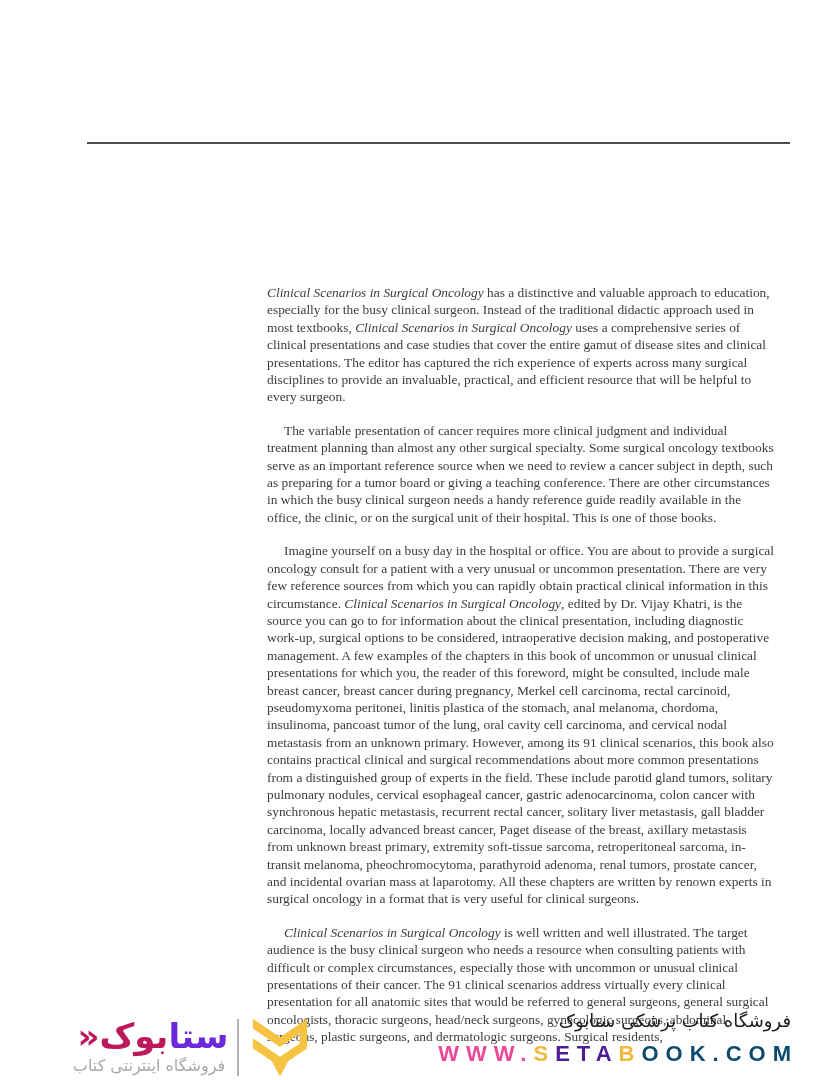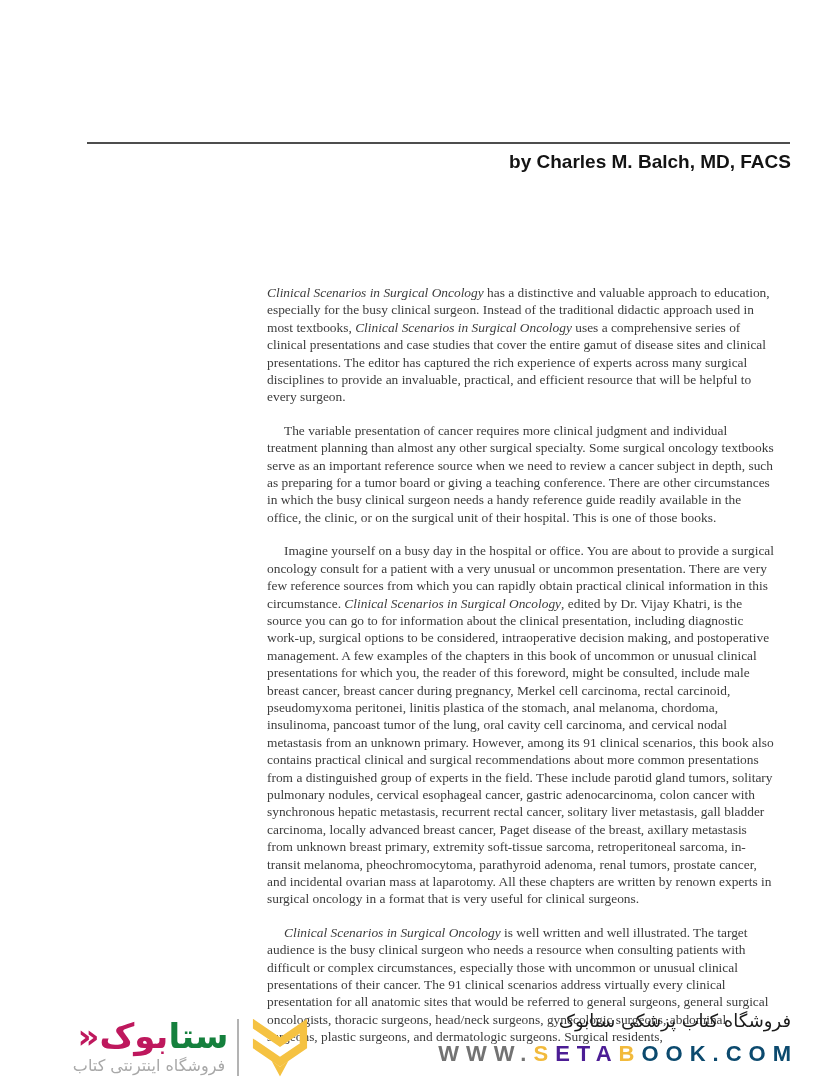--- a/index.html
+++ b/index.html
@@ -115,43 +115,42 @@
   }
 </style>
 </head>
 <body>
 
 <div class="page">
 
 
   <div class="rule"></div>
 
-  <div class="byline">by Charles M. Balch, MD, FACS</div>
 
   <div class="body-text">
       <p><i>Clinical Scenarios in Surgical Oncology</i> has a distinctive and valuable approach to education, especially for the busy clinical surgeon. Instead of the traditional didactic approach used in most textbooks, <i>Clinical Scenarios in Surgical Oncology</i> uses a comprehensive series of clinical presentations and case studies that cover the entire gamut of disease sites and clinical presentations. The editor has captured the rich experience of experts across many surgical disciplines to provide an invaluable, practical, and efficient resource that will be helpful to every surgeon.</p>
       <p>The variable presentation of cancer requires more clinical judgment and individual treatment planning than almost any other surgical specialty. Some surgical oncology textbooks serve as an important reference source when we need to review a cancer subject in depth, such as preparing for a tumor board or giving a teaching conference. There are other circumstances in which the busy clinical surgeon needs a handy reference guide readily available in the office, the clinic, or on the surgical unit of their hospital. This is one of those books.</p>
       <p>Imagine yourself on a busy day in the hospital or office. You are about to provide a surgical oncology consult for a patient with a very unusual or uncommon presentation. There are very few reference sources from which you can rapidly obtain practical clinical information in this circumstance. <i>Clinical Scenarios in Surgical Oncology</i>, edited by Dr. Vijay Khatri, is the source you can go to for information about the clinical presentation, including diagnostic work-up, surgical options to be considered, intraoperative decision making, and postoperative management. A few examples of the chapters in this book of uncommon or unusual clinical presentations for which you, the reader of this foreword, might be consulted, include male breast cancer, breast cancer during pregnancy, Merkel cell carcinoma, rectal carcinoid, pseudomyxoma peritonei, linitis plastica of the stomach, anal melanoma, chordoma, insulinoma, pancoast tumor of the lung, oral cavity cell carcinoma, and cervical nodal metastasis from an unknown primary. However, among its 91 clinical scenarios, this book also contains practical clinical and surgical recommendations about more common presentations from a distinguished group of experts in the field. These include parotid gland tumors, solitary pulmonary nodules, cervical esophageal cancer, gastric adenocarcinoma, colon cancer with synchronous hepatic metastasis, recurrent rectal cancer, solitary liver metastasis, gall bladder carcinoma, locally advanced breast cancer, Paget disease of the breast, axillary metastasis from unknown breast primary, extremity soft-tissue sarcoma, retroperitoneal sarcoma, in-transit melanoma, pheochromocytoma, parathyroid adenoma, renal tumors, prostate cancer, and incidental ovarian mass at laparotomy. All these chapters are written by renown experts in surgical oncology in a format that is very useful for clinical surgeons.</p>
       <p><i>Clinical Scenarios in Surgical Oncology</i> is well written and well illustrated. The target audience is the busy clinical surgeon who needs a resource when consulting patients with difficult or complex circumstances, especially those with uncommon or unusual clinical presentations of their cancer. The 91 clinical scenarios address virtually every clinical presentation for all anatomic sites that would be referred to general surgeons, general surgical oncologists, thoracic surgeons, head/neck surgeons, gynecologic surgeons, abdominal surgeons, plastic surgeons, and dermatologic surgeons. Surgical residents,</p>
     </div>
 
-  <div class="logo-wordmark"><span style="color: #15803d;">ستا</span><span style="color: #be185d;">بوک«</span></div>
+  <div class="logo-wordmark"><span style="color: #6d28d9;">ستا</span><span style="color: #be185d;">بوک«</span></div>
 
   <div class="logo-subtitle">فروشگاه اینترنتی کتاب</div>
 
   <div class="logo-divider"></div>
 
   <span class="emblem">
     <svg width="62" height="64" viewBox="0 0 100 104" xmlns="http://www.w3.org/2000/svg">
       <g id="emblem-shapes" fill="#F5C242">
         <polygon points="6,6 50,36 94,6 94,22 50,52 6,22"></polygon>
         <polygon points="82,20 94,20 94,46 82,46"></polygon>
         <polygon points="6,38 50,68 94,38 94,54 50,84 6,54"></polygon>
         <polygon points="36,74 50,84 64,74 50,100"></polygon>
       </g>
     </svg>
   </span>
 
   <div class="store-name">فروشگاه کتاب پزشکی ستابوک</div>
 
-  <div class="site-url"><span style="color: #737373;">WWW.</span><span style="color: rgb(242, 186, 60);">S</span><span style="color: #4c1d95;">ETA</span><span style="color: rgb(242, 186, 60);">B</span><span style="color: #0c4a6e;">OOK.COM</span></div>
+  <div class="site-url"><span style="color: #ec4899;">WWW.</span><span style="color: rgb(242, 186, 60);">S</span><span style="color: #4c1d95;">ETA</span><span style="color: rgb(242, 186, 60);">B</span><span style="color: #0c4a6e;">OOK.COM</span></div>
 
 </div>
 
 </body></html>

